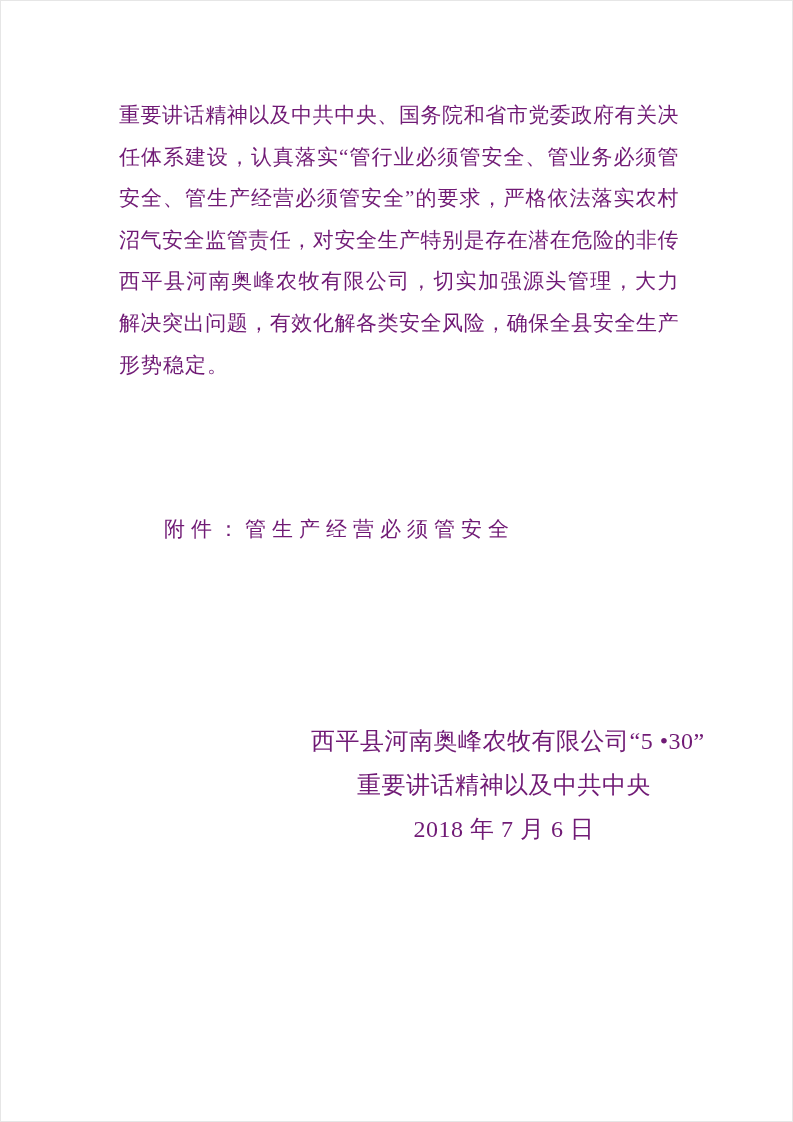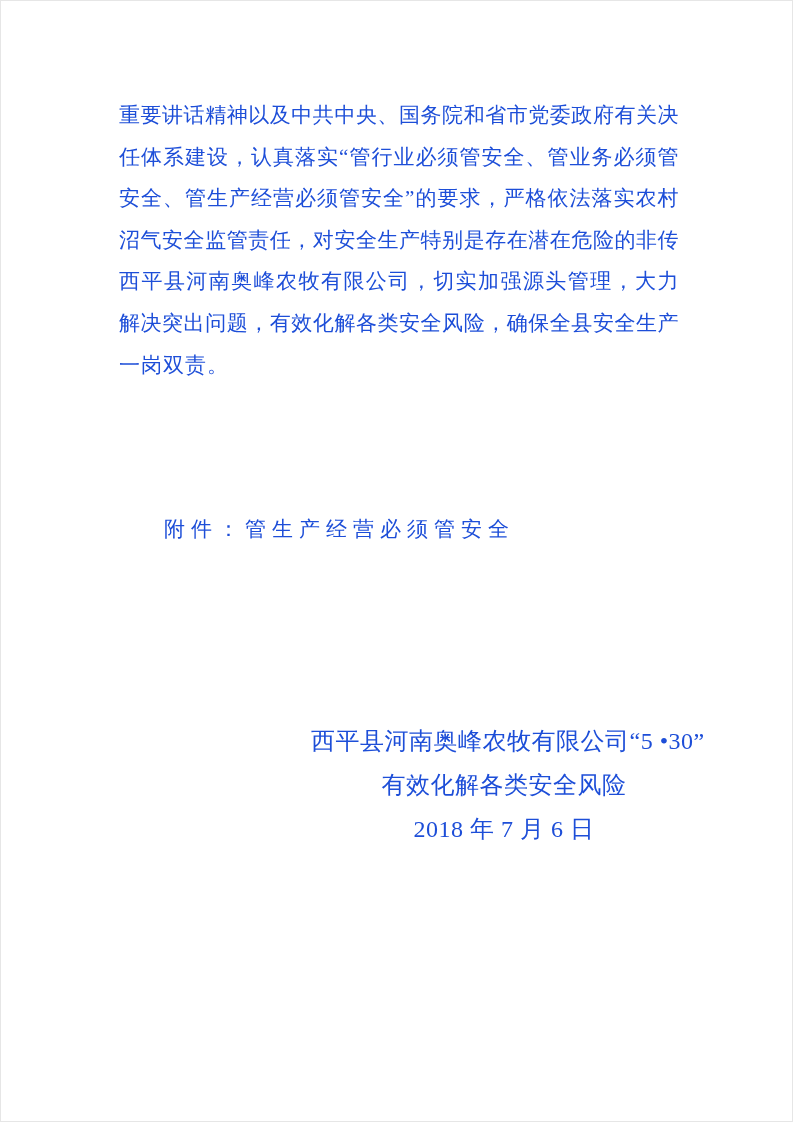--- a/index.html
+++ b/index.html
@@ -8,21 +8,21 @@
     background: #f2f2f2;
   }
   .page {
     position: relative;
     width: 791px;
     height: 1120px;
     background: #ffffff;
     border: 1px solid #e6e6e6;
     overflow: hidden;
     font-family: "Liberation Serif", "DejaVu Serif", serif;
-    color: #1d4ed8;
+    color: #701a75;
   }
   .body-text {
     position: absolute;
     left: 118px;
     top: 94px;
     width: 560px;
     font-size: 21px;
   }
   .body-line {
     height: 41.6px;
@@ -67,24 +67,24 @@
 
 <div class="page">
 
   <div class="body-text">
     <div class="body-line">重要讲话精神以及中共中央、国务院和省市党委政府有关决</div>
     <div class="body-line">任体系建设，认真落实“管行业必须管安全、管业务必须管</div>
     <div class="body-line">安全、管生产经营必须管安全”的要求，严格依法落实农村</div>
     <div class="body-line">沼气安全监管责任，对安全生产特别是存在潜在危险的非传</div>
     <div class="body-line">西平县河南奥峰农牧有限公司，切实加强源头管理，大力</div>
     <div class="body-line">解决突出问题，有效化解各类安全风险，确保全县安全生产</div>
-    <div class="body-line short">一岗双责。</div>
+    <div class="body-line short">形势稳定。</div>
   </div>
 
   <div class="attachment-line">附件：管生产经营必须管安全</div>
 
   <div class="signature-block">
     <div class="sig-line">西平县河南奥峰农牧有限公司“5 •30”</div>
-    <div class="sig-line">有效化解各类安全风险</div>
+    <div class="sig-line">重要讲话精神以及中共中央</div>
     <div class="sig-line">2018 年 7 月 6 日</div>
   </div>
 
 </div>
 
 </body></html>

